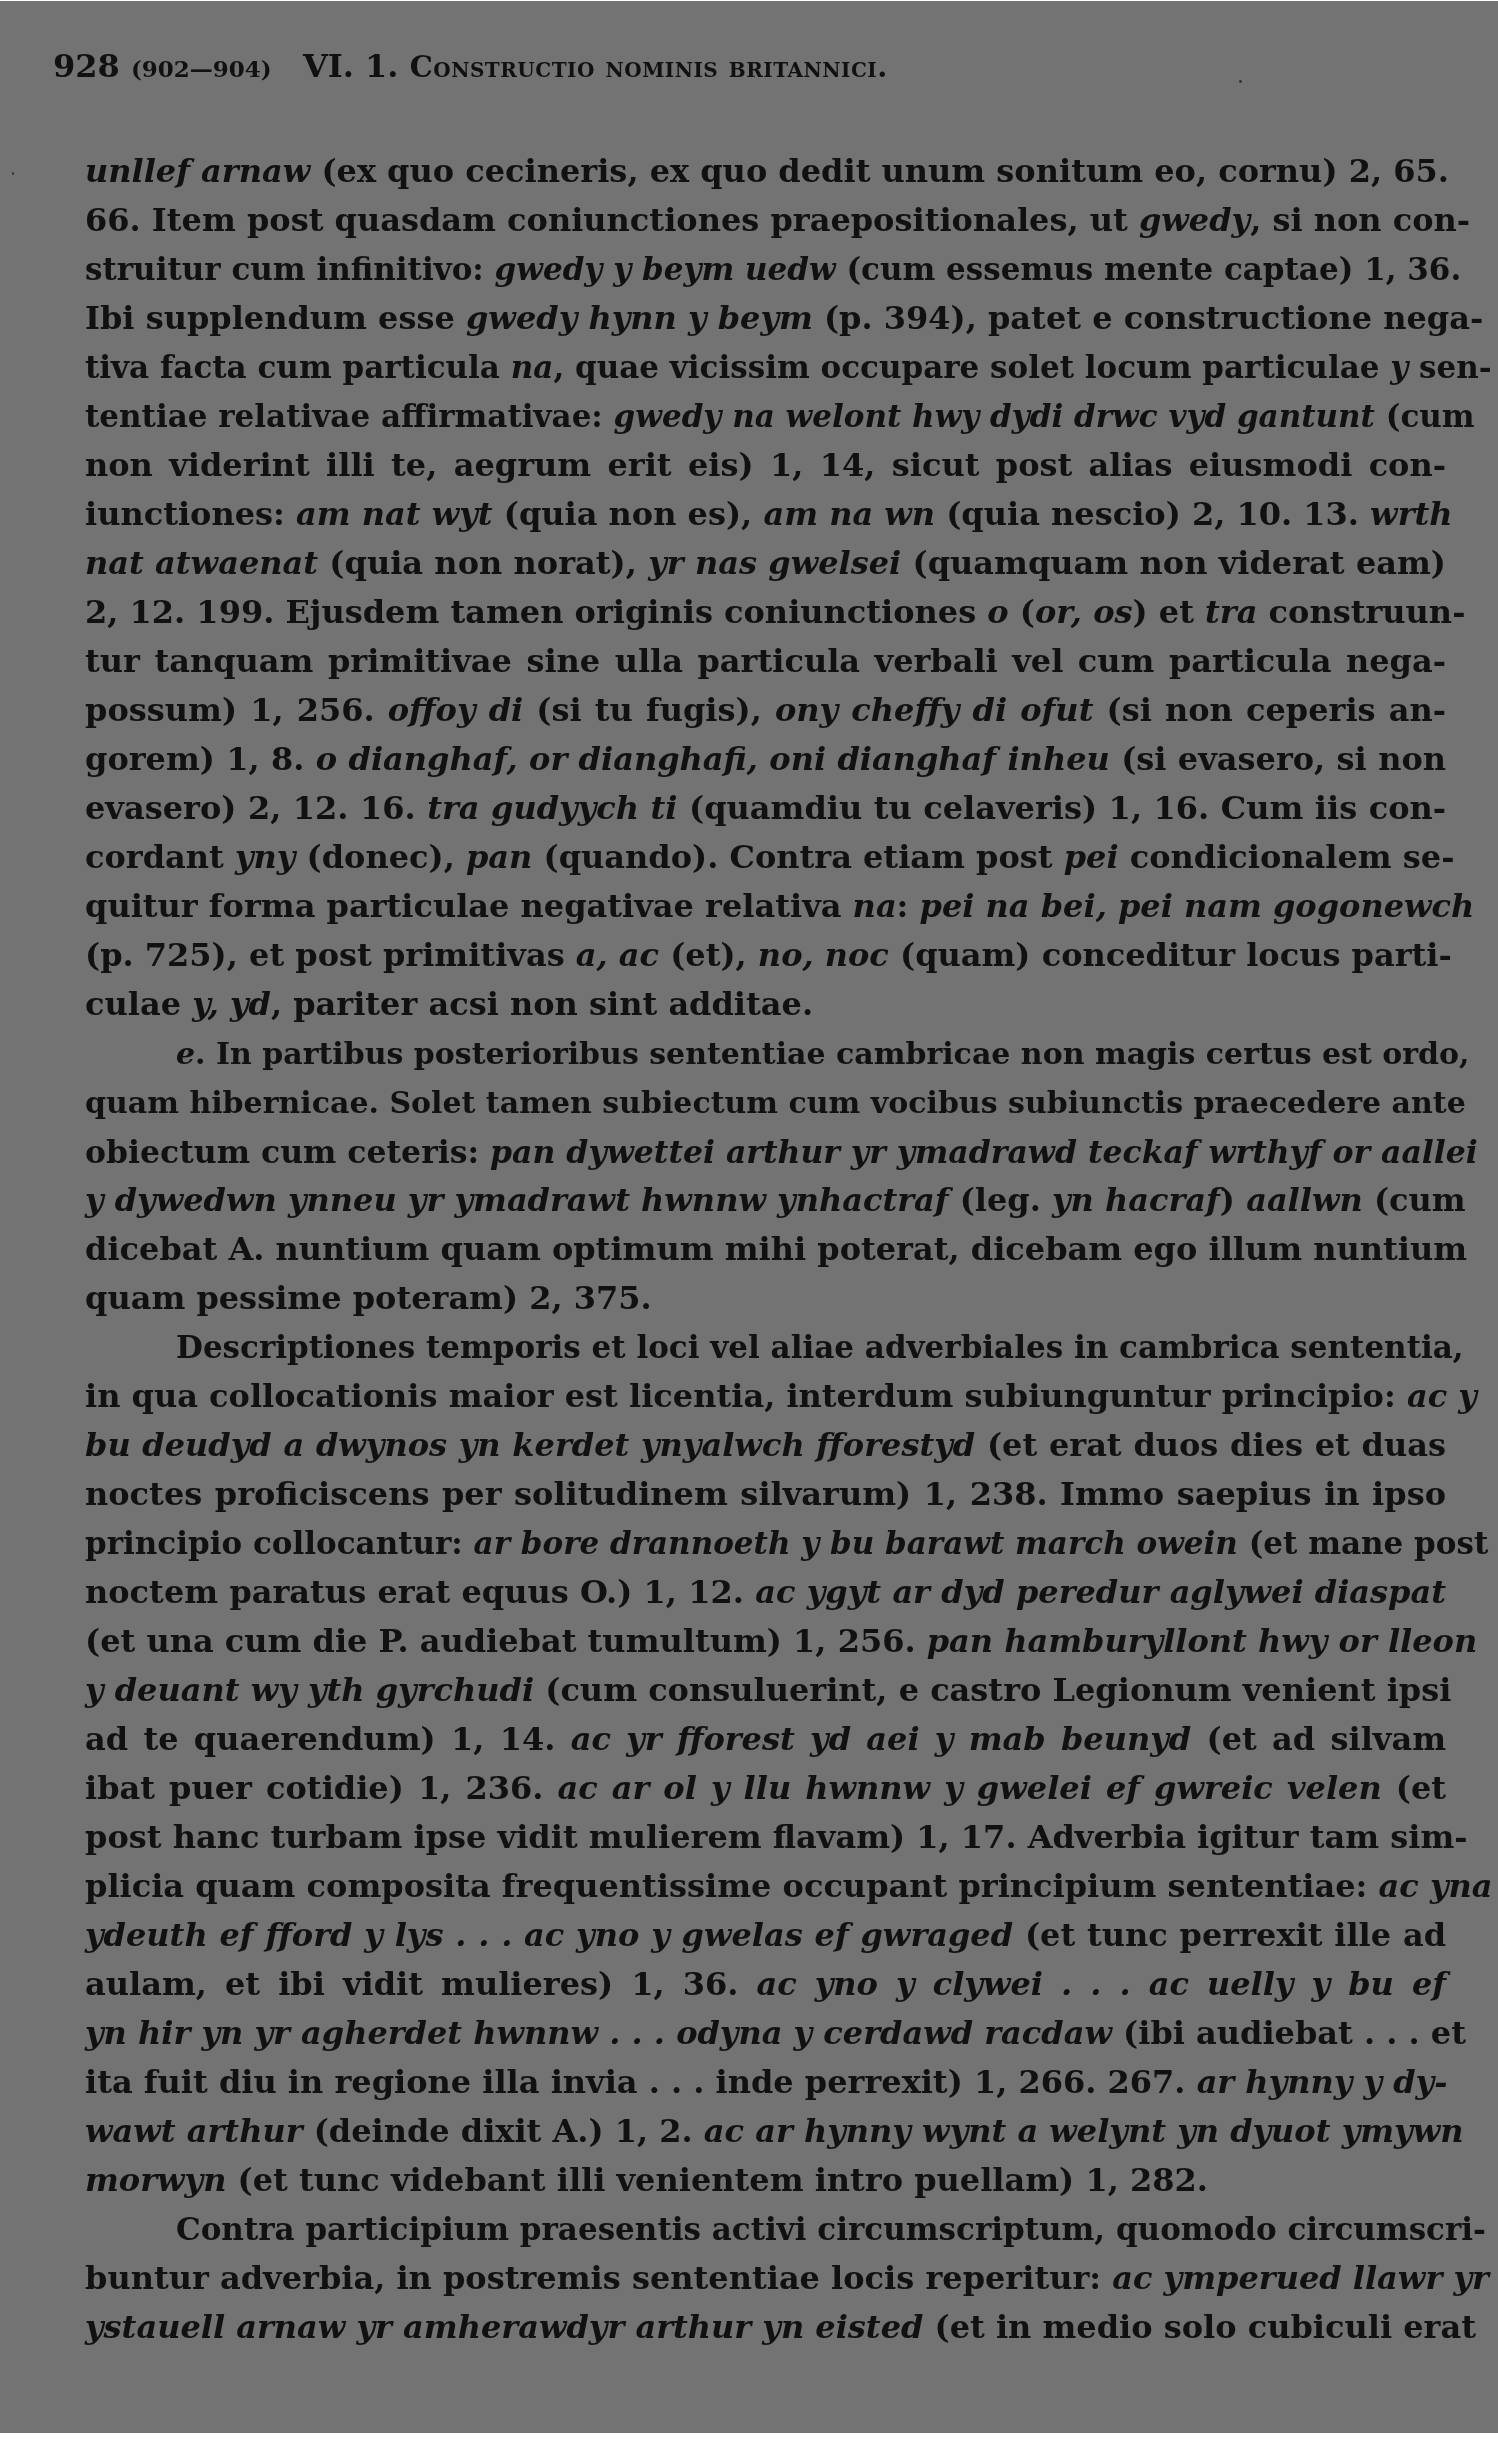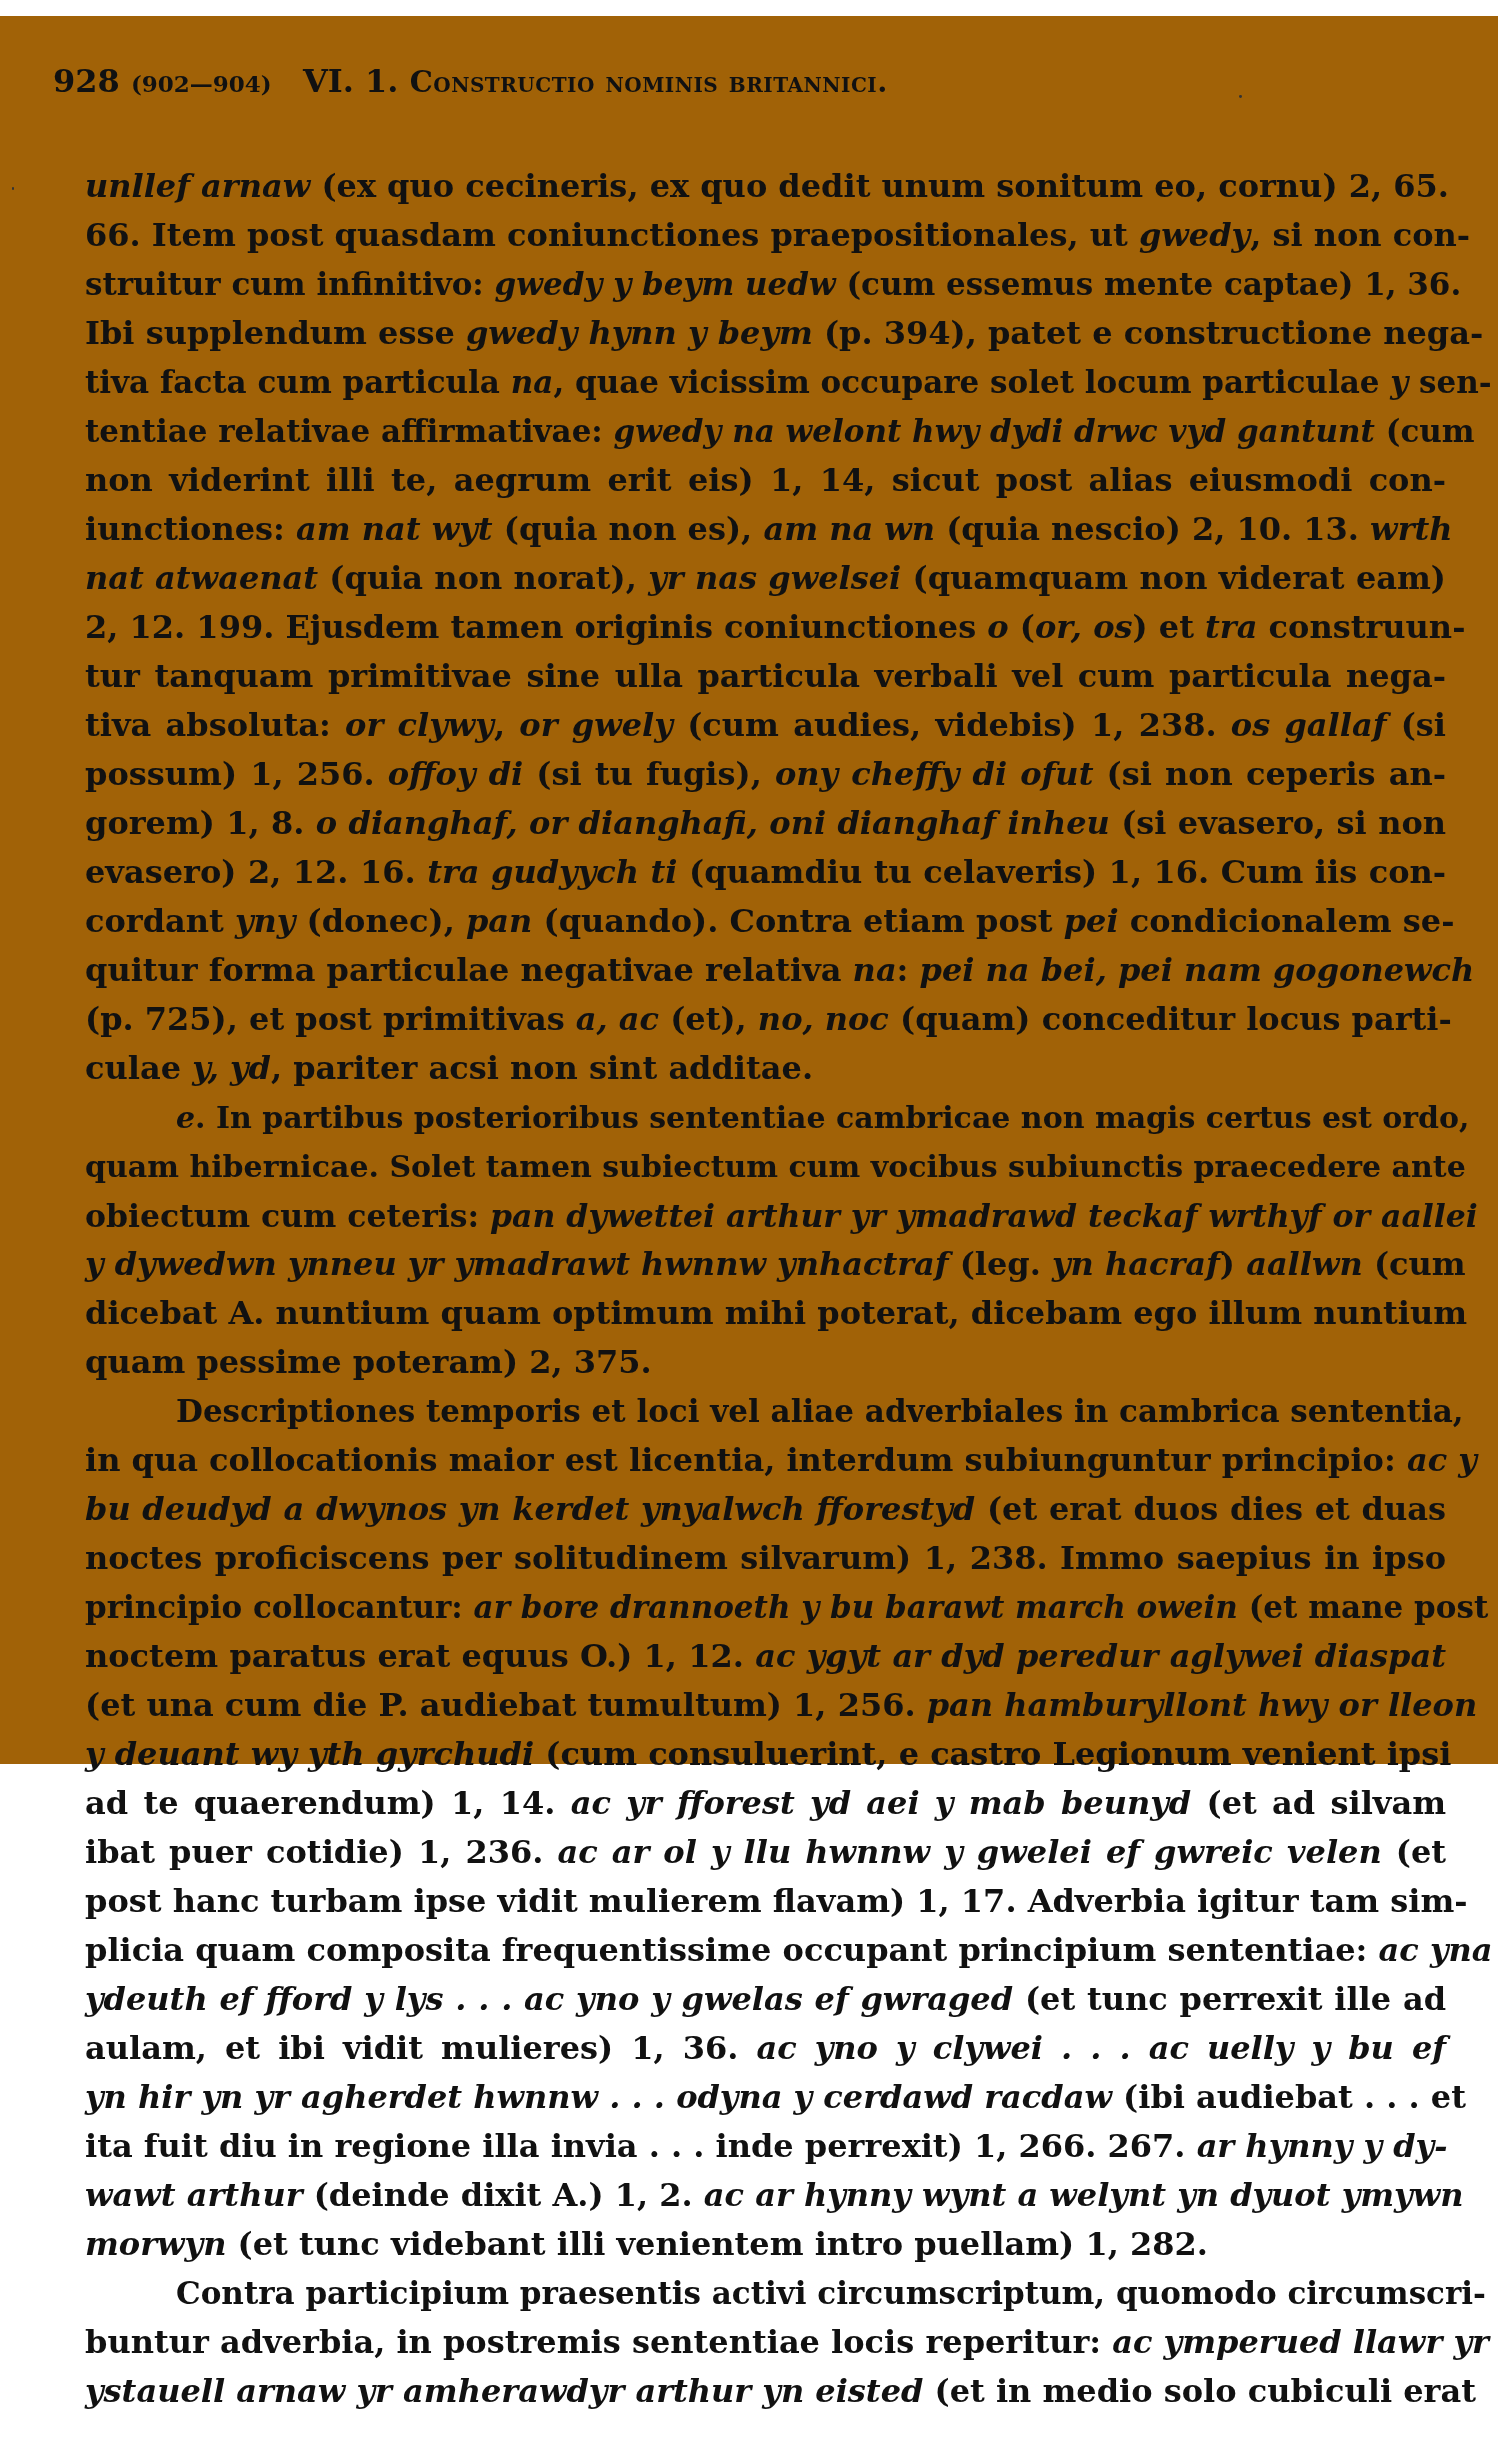--- a/index.html
+++ b/index.html
@@ -1,21 +1,21 @@
 <!DOCTYPE html>
 <html><head>
 <meta charset="utf-8">
 <style>
   html, body { margin: 0; padding: 0; background: #ffffff; }
   body {
     width: 1499px; height: 2456px; position: relative; overflow: hidden;
     font-family: "DejaVu Serif", "Liberation Serif", serif;
     color: #111111;
   }
-  .page { position: absolute; left: 0; top: 16px; width: 1499px; height: 1748px; background: #a16207; }
+  .page { position: absolute; left: 0; top: 1px; width: 1499px; height: 2432px; background: #737373; }
   .running-head {
     position: absolute; left: 53px; top: 46px; width: 1393px; height: 48px;
     font-size: 32px; font-weight: bold; white-space: nowrap;
   }
   .running-head .pnum { position: absolute; left: 0; top: 0; }
   .running-head .prange { font-size: 23px; }
   .running-head .title { position: absolute; left: 250px; top: 0; }
   .running-head .title .sc { font-variant: small-caps; font-size: 29px; letter-spacing: 0.5px; }
   .body-text { position: absolute; left: 53px; top: 146px; width: 1393px; }
   .line {
@@ -47,21 +47,20 @@
       <div class="line"><span>66.  Item post quasdam coniunctiones praepositionales, ut </span><span class="it">gwedy</span><span>, si non con-</span></div>
       <div class="line" style="font-size: 31px;"><span>struitur cum infinitivo: </span><span class="it">gwedy y beym uedw</span><span> (cum essemus mente captae) 1, 36.</span></div>
       <div class="line" style="font-size: 32px;"><span>Ibi supplendum esse </span><span class="it">gwedy hynn y beym</span><span> (p. 394), patet e constructione nega-</span></div>
       <div class="line" style="font-size: 31px;"><span>tiva facta cum particula </span><span class="it">na</span><span>, quae vicissim occupare solet locum particulae </span><span class="it">y</span><span> sen-</span></div>
       <div class="line" style="font-size: 31px;"><span>tentiae relativae affirmativae: </span><span class="it">gwedy na welont hwy dydi drwc vyd gantunt</span><span> (cum</span></div>
       <div class="line"><span>non viderint illi te, aegrum erit eis) 1, 14, sicut post alias eiusmodi con-</span></div>
       <div class="line"><span>iunctiones: </span><span class="it">am nat wyt</span><span> (quia non es), </span><span class="it">am na wn</span><span> (quia nescio) 2, 10. 13. </span><span class="it">wrth</span></div>
       <div class="line" style="font-size: 32px;"><span class="it">nat atwaenat</span><span> (quia non norat), </span><span class="it">yr nas gwelsei</span><span> (quamquam non viderat eam)</span></div>
       <div class="line"><span>2, 12. 199.  Ejusdem tamen originis coniunctiones </span><span class="it">o</span><span> (</span><span class="it">or, os</span><span>) et </span><span class="it">tra</span><span> construun-</span></div>
       <div class="line"><span>tur tanquam primitivae sine ulla particula verbali vel cum particula nega-</span></div>
-      <div class="line" style="font-size: 32px;"><span>tiva absoluta: </span><span class="it">or clywy</span><span>, </span><span class="it">or gwely</span><span> (cum audies, videbis) 1, 238.  </span><span class="it">os gallaf</span><span> (si</span></div>
       <div class="line"><span>possum) 1, 256.  </span><span class="it">offoy di</span><span> (si tu fugis), </span><span class="it">ony cheffy di ofut</span><span> (si non ceperis an-</span></div>
       <div class="line"><span>gorem) 1, 8.  </span><span class="it">o dianghaf, or dianghafi, oni dianghaf inheu</span><span> (si evasero, si non</span></div>
       <div class="line"><span>evasero) 2, 12. 16.  </span><span class="it">tra gudyych ti</span><span> (quamdiu tu celaveris) 1, 16.  Cum iis con-</span></div>
       <div class="line" style="font-size: 32px;"><span>cordant </span><span class="it">yny</span><span> (donec), </span><span class="it">pan</span><span> (quando).  Contra etiam post </span><span class="it">pei</span><span> condicionalem se-</span></div>
       <div class="line"><span>quitur forma particulae negativae relativa </span><span class="it">na</span><span>: </span><span class="it">pei na bei, pei nam gogonewch</span></div>
       <div class="line"><span>(p. 725), et post primitivas </span><span class="it">a, ac</span><span> (et), </span><span class="it">no, noc</span><span> (quam) conceditur locus parti-</span></div>
       <div class="line last"><span>culae </span><span class="it">y, yd</span><span>, pariter acsi non sint additae.</span></div>
       <div class="line indent" style="font-size: 30px;"><span class="it">e</span><span>.  In partibus posterioribus sententiae cambricae non magis certus est ordo,</span></div>
       <div class="line" style="font-size: 30px;"><span>quam hibernicae.  Solet tamen subiectum cum vocibus subiunctis praecedere ante</span></div>
       <div class="line" style="font-size: 31.5px;"><span>obiectum cum ceteris: </span><span class="it">pan dywettei arthur yr ymadrawd teckaf wrthyf or aallei</span></div>

